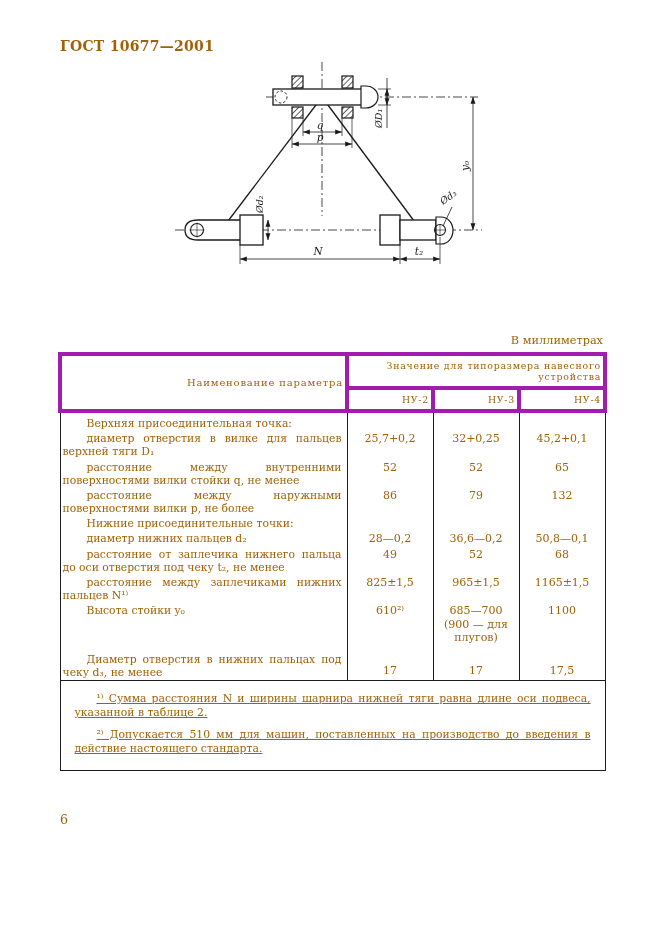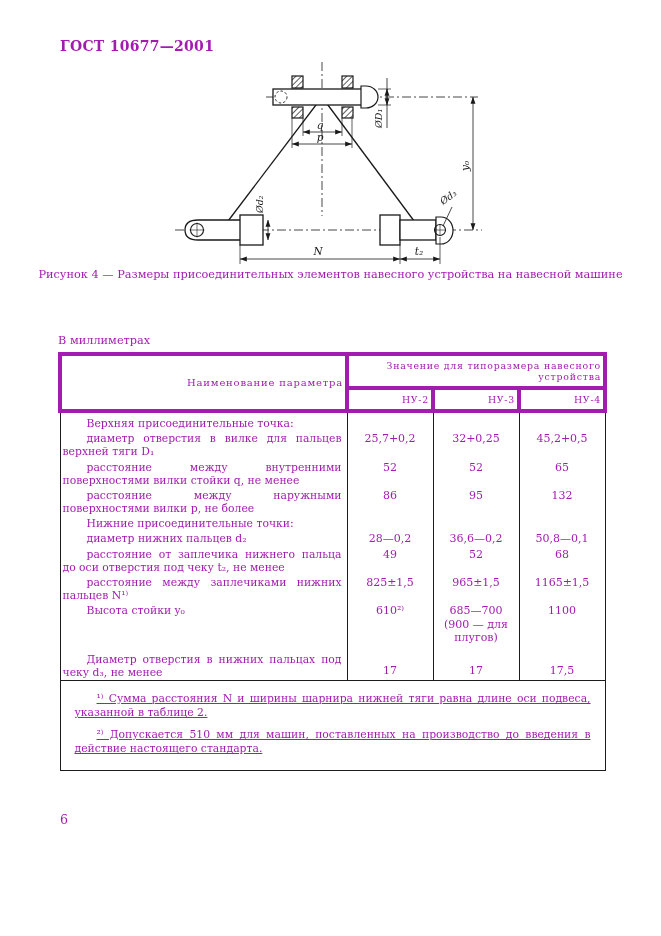--- a/index.html
+++ b/index.html
@@ -1,24 +1,24 @@
 <!DOCTYPE html>
 <html><head>
 <meta charset="utf-8">
 <style>
   html,body{margin:0;padding:0;background:#ffffff;}
   .page{
     position:relative;width:661px;height:936px;background:#fff;overflow:hidden;
-    font-family:"DejaVu Serif","Liberation Serif",serif;color:#a21caf;
+    font-family:"DejaVu Serif","Liberation Serif",serif;color:#a16207;
   }
   .gost-header{position:absolute;left:60px;top:38px;font-size:14px;font-weight:bold;letter-spacing:.02em;}
   .fig-svg{position:absolute;left:150px;top:58px;width:360px;height:212px;}
   .fig-caption{position:absolute;left:0;top:268px;width:661px;text-align:center;font-size:11.3px;}
   .tbl-title{position:absolute;left:58px;top:313px;font-size:11.3px;}
-  .units{position:absolute;left:58px;top:334px;width:545px;font-size:11.3px;}
+  .units{position:absolute;left:58px;top:334px;width:545px;text-align:right;font-size:11.3px;}
   table.gost{
     position:absolute;left:58px;top:352px;width:545px;border-collapse:collapse;
     border:1.6px solid #1c1c1c;table-layout:fixed;
   }
   table.gost col.c-param{width:287px;}
   table.gost col.c-val{width:86px;}
   table.gost thead{border-bottom:2.4px solid #1c1c1c;}
   table.gost th{
     font-weight:normal;font-size:9.4px;letter-spacing:.08em;text-align:right;
     border:4px solid #a21caf;padding:4px 2px;
@@ -143,21 +143,20 @@
       <line x1="440" y1="239" x2="440" y2="266" stroke="#1a1a1a" stroke-width=".7"></line>
       <line x1="240" y1="261" x2="400" y2="261" stroke="#1a1a1a" stroke-width=".8" marker-start="url(#arr)" marker-end="url(#arr)"></line>
       <text class="dimtxt" x="318" y="257" text-anchor="middle">N</text>
     </g>
     <g>
       <line x1="400" y1="261" x2="440" y2="261" stroke="#1a1a1a" stroke-width=".8" marker-start="url(#arr)" marker-end="url(#arr)"></line>
       <text class="dimtxt" x="419" y="257" text-anchor="middle">t₂</text>
     </g>
   </svg>
 
-  <div class="fig-caption">Рисунок 4 — Размеры присоединительных элементов навесного устройства на навесной машине</div>
 
   <div class="units">В миллиметрах</div>
 
   <table class="gost" id="tbl">
     <colgroup>
       <col class="c-param">
         <col class="c-val">
         <col class="c-val">
         <col class="c-val">
     </colgroup>
@@ -167,41 +166,41 @@
         <th colspan="3">Значение для типоразмера навесного устройства</th>
       </tr>
       <tr>
         <th>НУ-2</th>
         <th>НУ-3</th>
         <th>НУ-4</th>
       </tr>
     </thead>
     <tbody id="rows">
         <tr>
-          <td class="param">Верхняя присоединительные точка:</td>
+          <td class="param">Верхняя присоединительная точка:</td>
           <td class="val"></td>
           <td class="val"></td>
           <td class="val"></td>
         </tr>
         <tr>
           <td class="param">диаметр отверстия в вилке для пальцев верхней тяги D₁</td>
           <td class="val">25,7+0,2</td>
           <td class="val">32+0,25</td>
-          <td class="val">45,2+0,5</td>
+          <td class="val">45,2+0,1</td>
         </tr>
         <tr>
           <td class="param">расстояние между внутренними поверхностями вилки стойки q, не менее</td>
           <td class="val">52</td>
           <td class="val">52</td>
           <td class="val">65</td>
         </tr>
         <tr>
           <td class="param">расстояние между наружными поверхностями вилки p, не более</td>
           <td class="val">86</td>
-          <td class="val">95</td>
+          <td class="val">79</td>
           <td class="val">132</td>
         </tr>
         <tr>
           <td class="param">Нижние присоединительные точки:</td>
           <td class="val"></td>
           <td class="val"></td>
           <td class="val"></td>
         </tr>
         <tr>
           <td class="param">диаметр нижних пальцев d₂</td>

